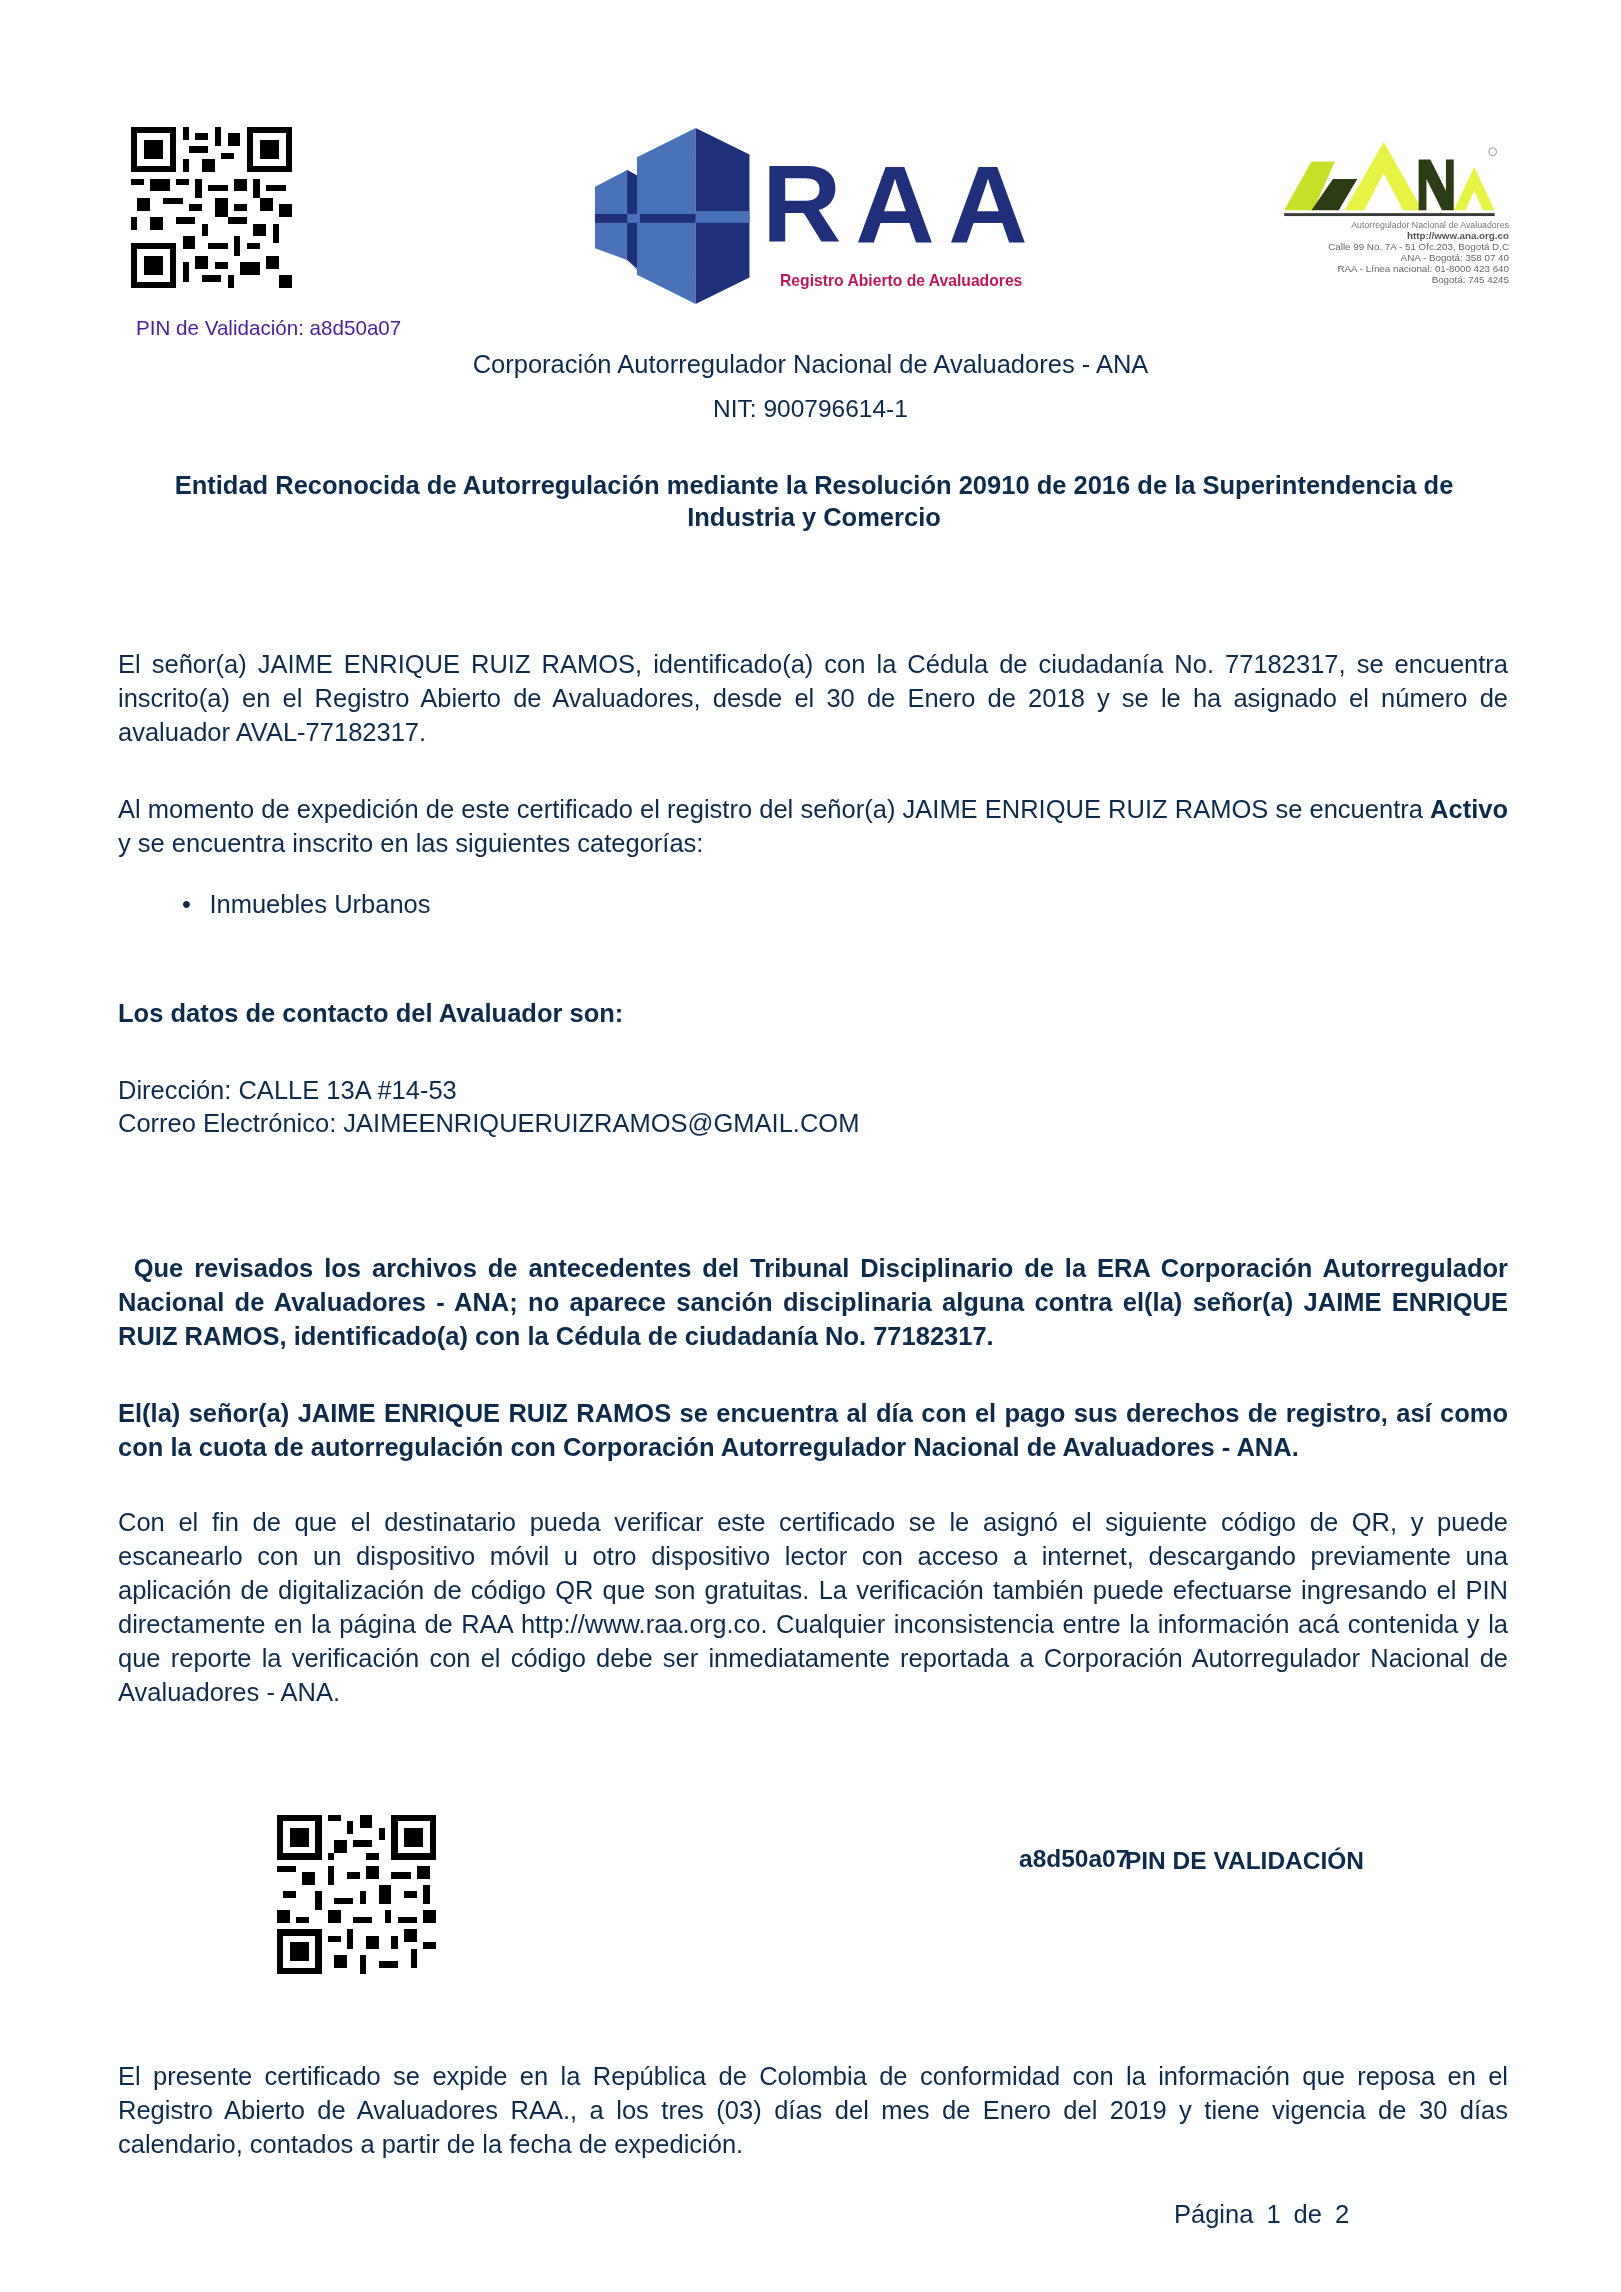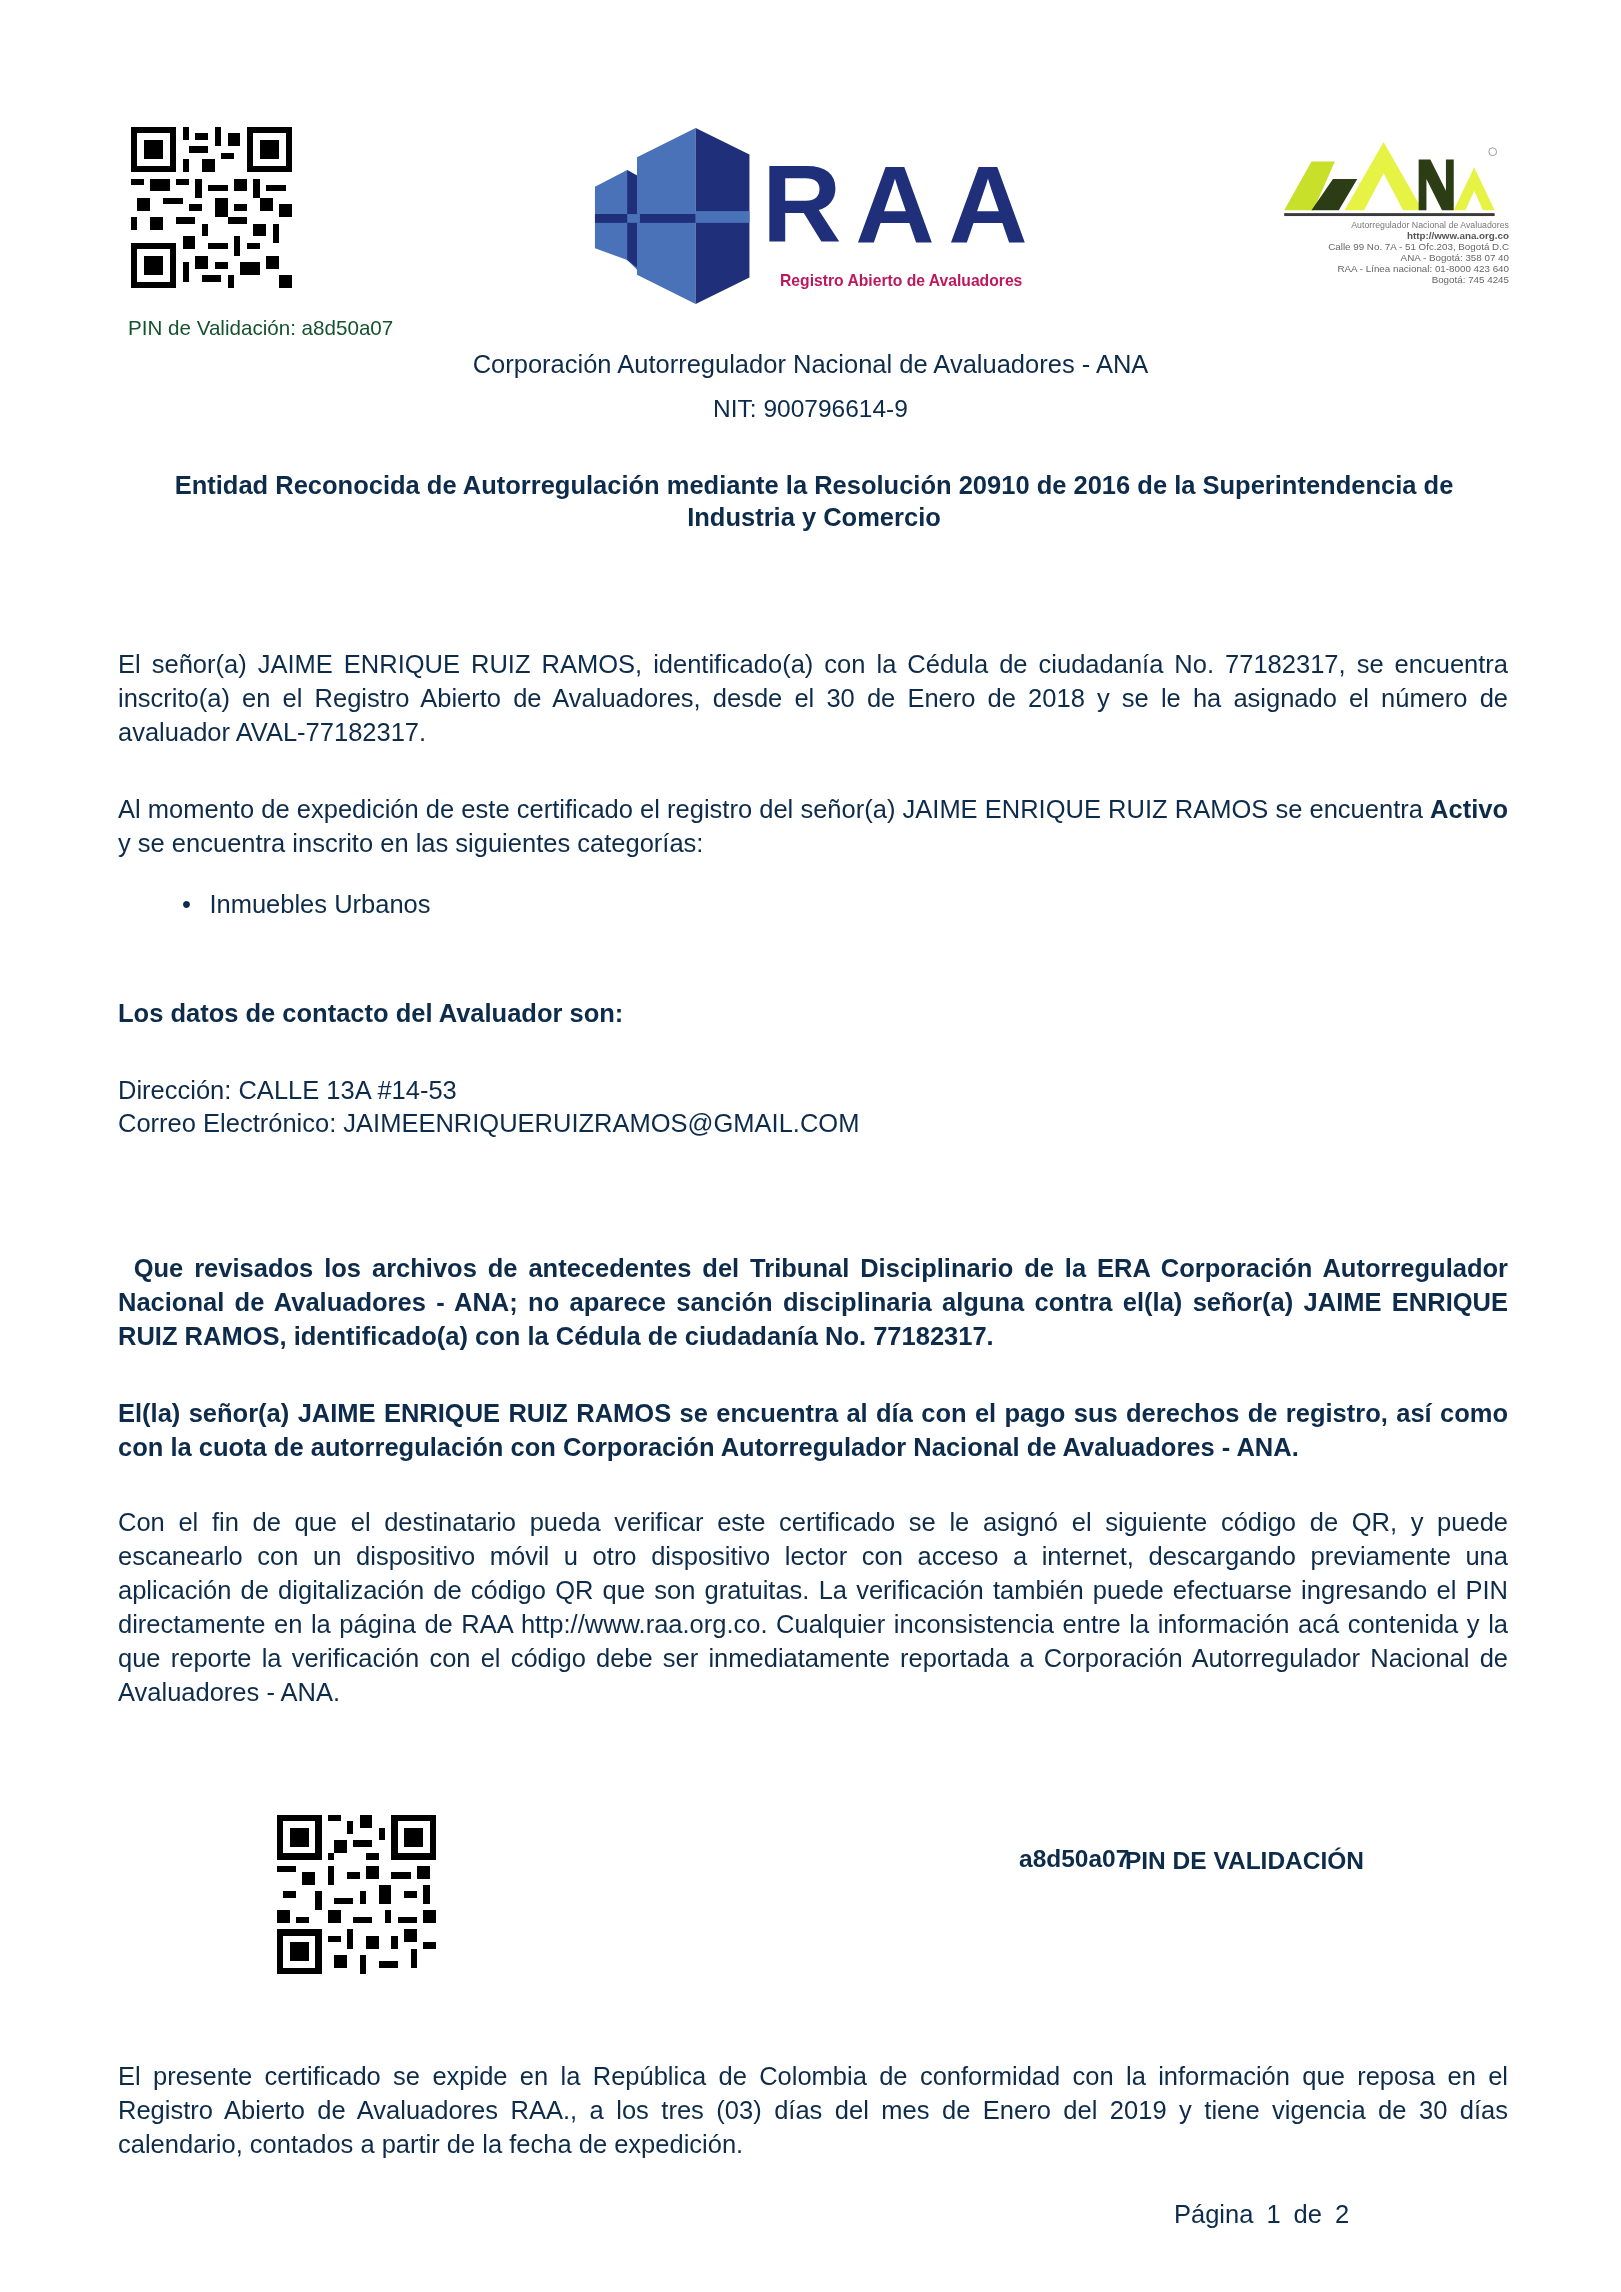--- a/index.html
+++ b/index.html
@@ -2,21 +2,21 @@
 <html><head>
 <meta charset="utf-8">
 <style>
   html, body { margin: 0; padding: 0; background: #ffffff; }
   body {
     width: 1621px; height: 2293px; position: relative; overflow: hidden;
     font-family: "Liberation Sans", sans-serif; color: #0d2b4a;
   }
   .abs { position: absolute; }
   .qr { background: #fff; }
-  .pin-small { left: 128px; top: 316px; font-size: 20.6px; color: #14532d; }
+  .pin-small { left: 136px; top: 316px; font-size: 20.6px; color: #4c1d95; }
   .center { left: 0; width: 1621px; text-align: center; }
   .org-title { top: 350px; font-size: 25.5px; font-weight: normal; }
   .nit { top: 395px; font-size: 24.5px; }
   .entity { left: 118px; width: 1392px; top: 469px; font-size: 25.5px; font-weight: bold; text-align: center; line-height: 32px; }
   .para { left: 118px; width: 1390px; font-size: 25.5px; line-height: 34px; text-align: justify; }
   .bold { font-weight: bold; }
   .bullet-list { left: 182px; top: 890px; font-size: 25.5px; margin: 0; padding: 0; list-style: none; }
   .bullet-list li::before { content: "\2022"; display: inline-block; width: 27.4px; }
   .contact-head { left: 118px; top: 999px; font-size: 25.5px; font-weight: bold; }
   .contact { left: 118px; top: 1074px; font-size: 25.5px; line-height: 33px; }
@@ -112,21 +112,21 @@
   </svg>
   <div style="font-size:8.8px;color:#777;margin-top:2px;">Autorregulador Nacional de Avaluadores</div>
   <div style="font-size:9.8px;color:#555;font-weight:bold;">http://www.ana.org.co</div>
   <div style="font-size:9.8px;color:#666;">Calle 99 No. 7A - 51 Ofc.203, Bogotá D.C</div>
   <div style="font-size:9.8px;color:#666;">ANA - Bogotá: 358 07 40</div>
   <div style="font-size:9.8px;color:#666;">RAA - Línea nacional: 01-8000 423 640</div>
   <div style="font-size:9.8px;color:#666;">Bogotá: 745 4245</div>
 </div>
 
 <div class="abs center org-title">Corporación Autorregulador Nacional de Avaluadores - ANA</div>
-<div class="abs center nit">NIT: 900796614-9</div>
+<div class="abs center nit">NIT: 900796614-1</div>
 <div class="abs entity">Entidad Reconocida de Autorregulación mediante la Resolución 20910 de 2016 de la Superintendencia de Industria y Comercio</div>
 
 <div class="abs para" style="top:647px;">El señor(a) JAIME ENRIQUE RUIZ RAMOS, identificado(a) con la Cédula de ciudadanía No. 77182317, se encuentra inscrito(a) en el Registro Abierto de Avaluadores, desde el 30 de Enero de 2018 y se le ha asignado el número de avaluador AVAL-77182317.</div>
 
 <div class="abs para" style="top:792px;">
   <span>Al momento de expedición de este certificado el registro del señor(a) JAIME ENRIQUE RUIZ RAMOS se encuentra </span><span class="bold">Activo</span><span> y se encuentra inscrito en las siguientes categorías:</span>
 </div>
 
 <ul class="abs bullet-list">
   <li>Inmuebles Urbanos</li>

